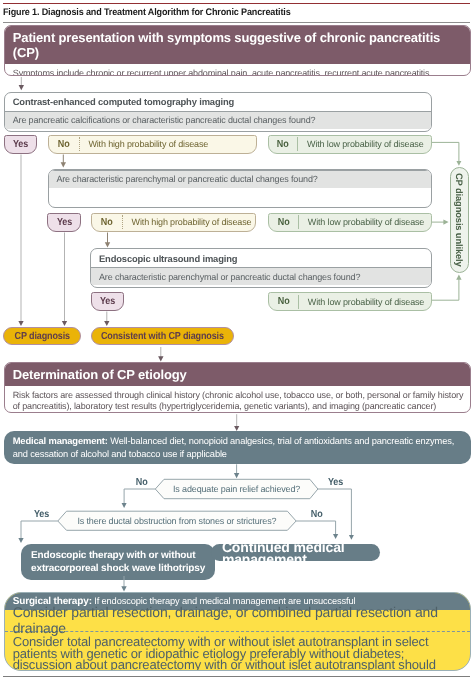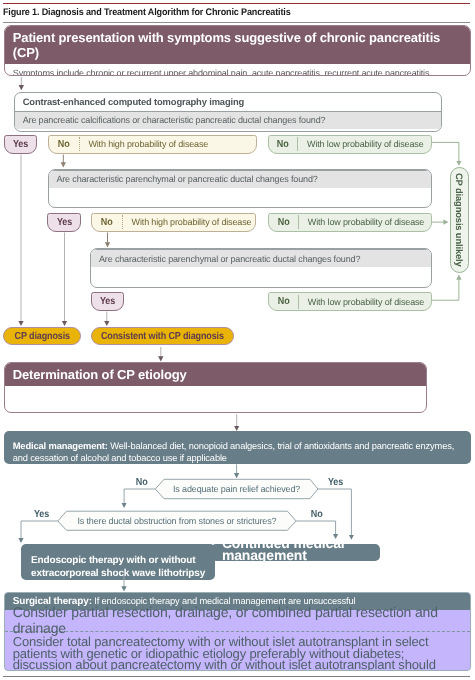--- a/index.html
+++ b/index.html
@@ -36,25 +36,25 @@
 .abar .k>span{display:block;transform:scaleX(0.885)}
 .abar .v{display:flex;align-items:center;padding-left:8.8px}
 .abar-y{background:#faf7e7;border:1px solid #bdb096;color:#6e6431}
 .abar-y .k{color:#6e6431}
 .abar-y .sep{border-left:1px dotted #b0a584;margin:1.5px 0}
 .abar-g{background:#eaf0e5;border:1px solid #aabfa4;color:#4b6349;border-radius:2.5px 2.5px 9px 9px}
 .abar-g .k{color:#49613f}
 .abar-g .sep{border-left:1px solid #aabfa4;margin:1.5px 0}
 
 
-.tbox{position:absolute;border-radius:5px;background:#677d87;color:#fff;font-size:9.3px;display:flex;align-items:flex-end}
+.tbox{position:absolute;border-radius:10px;background:#677d87;color:#fff;font-size:9.3px;display:flex;align-items:center}
 .tbox .inner{padding:0 8.7px;line-height:12.2px}
 .tbox b{font-weight:bold;font-size:9.4px}
 
-.sbox{position:absolute;border:1px solid #9bb0b6;border-radius:4px;background:#c4b5fd;overflow:hidden}
+.sbox{position:absolute;border:1px solid #9bb0b6;border-radius:17px;background:#fde047;overflow:hidden}
 .sbox .hd{background:#677d87;color:#fff;font-size:9.3px;padding:0 8px 0 7.7px;height:16.4px;display:flex;align-items:center}
 .sbox .hd b{font-weight:bold;font-size:10px}
 .sbox .hd span,.tbox .inner span{white-space:pre-wrap}
 .sbox .r1{color:#4e6068;font-size:14px;padding:0 8px 0 7.7px;height:21px;display:flex;align-items:center}
 .sbox .r2{color:#4e6068;font-size:13px;padding:4.5px 8px 0 7.7px;line-height:11.6px;border-top:1.2px dashed #7e969e}
 
 
 .vbox{position:absolute;border:1px solid #9cb397;border-radius:12px;background:#eef3ec;color:#4b6349;font-size:9.4px;font-weight:bold;display:flex;align-items:center;justify-content:center}
 .vbox span{writing-mode:vertical-rl;text-orientation:mixed;white-space:nowrap}
 
@@ -70,21 +70,21 @@
 
   <div class="toprule"></div>
   <div class="figtitle">Figure 1. Diagnosis and Treatment Algorithm for Chronic Pancreatitis</div>
   <div class="hrule" style="top:21.7px"></div>
 
   <div class="pbox" style="left:4.1px;top:25.2px;width:466.9px;height:51px">
     <div class="hd">Patient presentation with symptoms suggestive of chronic pancreatitis (CP)</div>
     <div class="bd">Symptoms include chronic or recurrent upper abdominal pain, acute pancreatitis, recurrent acute pancreatitis, diabetes or exocrine insufficiency</div>
   </div>
 
-  <div class="qbox" style="left:14px;top:91.8px;width:428px;height:40px">
+  <div class="qbox" style="left:4px;top:91.8px;width:428px;height:40px">
     <div class="hd">Contrast-enhanced computed tomography imaging</div>
     <div class="bd">Are pancreatic calcifications or characteristic pancreatic ductal changes found?</div>
   </div>
 
   <div class="pill pill-yes" style="left:3.8px;top:134.6px;width:33px;height:19px">
       <span>Yes</span>
     </div>
 
   <div class="abar abar-y" style="left:47.6px;top:134.6px;width:209px;height:19px">
     <div class="k" style="width:30px">
@@ -120,20 +120,21 @@
 
   <div class="abar abar-g" style="left:268.3px;top:212.7px;width:163.7px;height:19px">
     <div class="k" style="width:28.7px">
         <span>No</span>
       </div>
     <div class="sep"></div>
     <div class="v">With low probability of disease</div>
   </div>
 
   <div class="qbox" style="left:90.3px;top:248px;width:341.7px;height:40.3px">
+    <div class="hd">Endoscopic ultrasound imaging</div>
     <div class="bd">Are characteristic parenchymal or pancreatic ductal changes found?</div>
   </div>
 
   <div class="pill pill-yes" style="left:90.5px;top:292.1px;width:33.7px;height:19px">
       <span>Yes</span>
     </div>
 
   <div class="abar abar-g" style="left:268.3px;top:292.1px;width:163.7px;height:19px">
     <div class="k" style="width:28.7px">
         <span>No</span>
@@ -146,22 +147,23 @@
     <span>CP diagnosis unlikely</span>
   </div>
 
   <div class="pill pill-dx" style="left:3.4px;top:326.9px;width:78px;height:18.6px">
       <span>CP diagnosis</span>
     </div>
   <div class="pill pill-dx" style="left:91.3px;top:326.9px;width:142.3px;height:18.6px">
       <span>Consistent with CP diagnosis</span>
     </div>
 
-  <div class="pbox" style="left:4px;top:362px;width:423px;height:51px">
+  <div class="pbox" style="left:4px;top:362px;width:467px;height:51px">
     <div class="hd">Determination of CP etiology</div>
+    <div class="bd">Risk factors are assessed through clinical history (chronic alcohol use, tobacco use, or both, personal or family history of pancreatitis), laboratory test results (hypertriglyceridemia, genetic variants), and imaging (pancreatic cancer)</div>
   </div>
 
   <div class="tbox" style="left:4px;top:431px;width:467px;height:33px">
     <div class="inner">
       <b>Medical management:</b><span> Well-balanced diet, nonopioid analgesics, trial of antioxidants and pancreatic enzymes, and cessation of alcohol and tobacco use if applicable</span>
     </div>
   </div>
 
   <svg class="abs" style="left:0;top:0;width:475px;height:680px;pointer-events:none">
     <path d="M155.3,489 L164,479.3 L309.9,479.3 L317.9,489 L309.9,498.7 L164,498.7 Z" fill="#fcfcfa" stroke="#96a5ab" stroke-width="1"></path>

